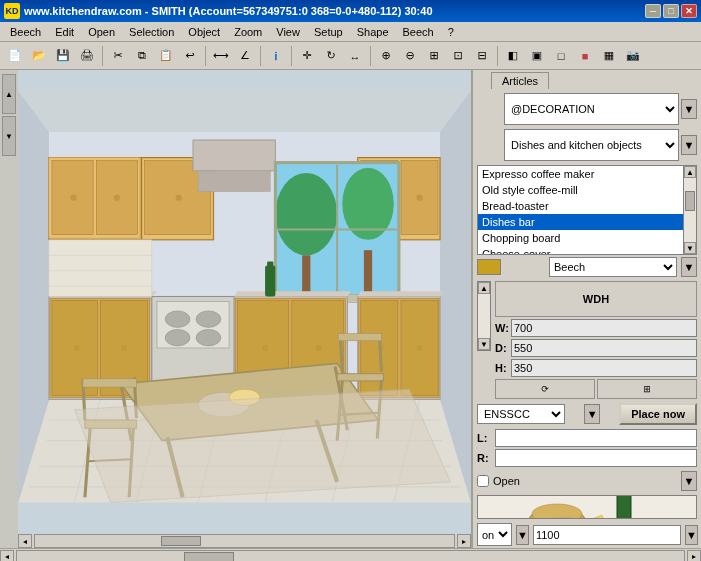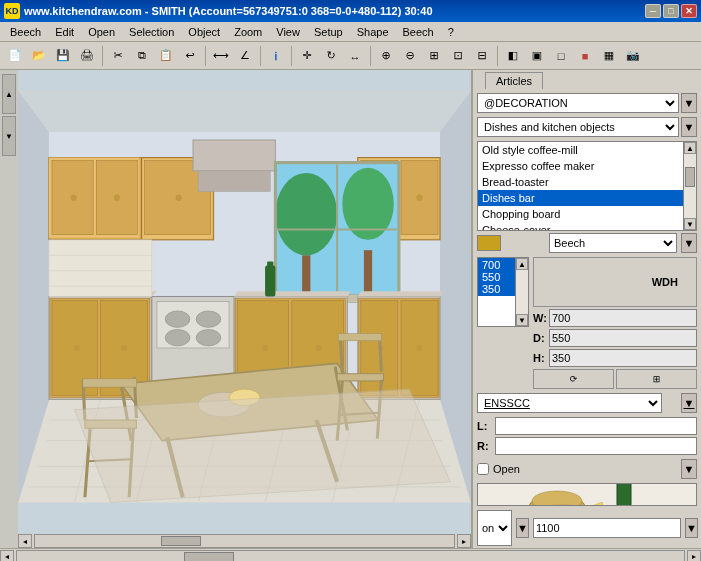--- a/index.html
+++ b/index.html
@@ -106,48 +106,48 @@
       width: 230px;
       background: #d4d0c8;
       border-left: 2px solid #a0a090;
       display: flex;
       flex-direction: column;
     }
 
     
     .articles-tab-header {
       background: #d4d0c8;
-      padding: 2px 0;
-      display: flex;
-      align-items: center;
-      margin-left: 12px;
+      padding: 2px 18px;
+      display: flex;
+      align-items: center;
     }
     .articles-tab-btn {
       background: #d4d0c8;
       border: 1px solid #909090;
       border-bottom: none;
       padding: 2px 10px;
       font-size: 11px;
       cursor: pointer;
     }
 
     
     .panel-row {
       display: flex;
       align-items: center;
       padding: 2px 4px;
       gap: 2px;
     }
     .panel-select {
       flex: 1;
-      height: 20px;
+      height: 32px;
       font-size: 11px;
       background: white;
       border: 1px solid #808080;
       padding: 0 2px;
+      margin-left: 27px;
     }
     .panel-dropdown-arrow {
       width: 16px; height: 20px;
       background: #c8c0b8;
       border: 1px solid #808080;
       display: flex; align-items: center; justify-content: center;
       cursor: pointer;
     }
     .list-item {
       padding: 2px 4px;
@@ -188,25 +188,25 @@
       padding: 1px 4px;
       cursor: pointer;
     }
     .dim-list-item.selected { background: #0060c8; color: white; }
 
     .dim-wdh-panel {
       flex: 1;
     }
     .wdh-header {
       background: #d4d0c8;
-      text-align: right;
+      text-align: center;
       font-size: 11px;
       font-weight: bold;
       border: 1px solid #909090;
-      padding: 18px;
+      padding: 11px;
       margin-bottom: 2px;
     }
     .wdh-row {
       display: flex;
       align-items: center;
       gap: 2px;
       margin-bottom: 2px;
     }
     .wdh-label {
       width: 14px;
@@ -235,21 +235,20 @@
       font-size: 9px;
       display: flex; align-items: center; justify-content: center;
     }
 
     
     .place-row {
       display: flex;
       align-items: center;
       padding: 2px 4px;
       gap: 19px;
-      text-decoration: underline;
     }
     .ensscc-input {
       flex: 1;
       height: 20px;
       background: white;
       border: 1px solid #808080;
       font-size: 11px;
       padding: 1px 2px;
     }
     .place-btn {
@@ -306,21 +305,21 @@
 
     
     .on-row {
       display: flex;
       align-items: center;
       gap: 4px;
       padding: 2px 4px;
     }
     .on-select {
       width: 60px;
-      height: 36px;
+      height: 23px;
       font-size: 11px;
       background: white;
       border: 1px solid #808080;
     }
     .num-input {
       flex: 1;
       height: 20px;
       background: white;
       border: 1px solid #808080;
       font-size: 11px;
@@ -665,22 +664,22 @@
 
     <div class="panel-row">
       <select class="panel-select">
         <option>Dishes and kitchen objects</option>
       </select>
       <div class="panel-dropdown-arrow">▼</div>
     </div>
 
     <div class="list-with-scroll">
       <div class="articles-list-inner">
+        <div class="list-item">Expresso coffee maker</div>
         <div class="list-item">Old style coffee-mill</div>
-        <div class="list-item">Expresso coffee maker</div>
         <div class="list-item">Bread-toaster</div>
         <div class="list-item selected">Dishes bar</div>
         <div class="list-item">Chopping board</div>
         <div class="list-item">Cheese-cover</div>
       </div>
       <div class="list-vscrollbar">
         <div class="vscroll-up">▲</div>
         <div class="vscroll-track">
           <div class="vscroll-thumb-r"></div>
         </div>
@@ -692,23 +691,20 @@
       <div class="material-color"></div>
       <select class="material-select">
         <option>Beech</option>
       </select>
       <div class="panel-dropdown-arrow">▼</div>
     </div>
 
     <div class="dimensions-area">
 
       <div class="dim-with-scroll">
-        <div class="dim-list-inner">
-          <div class="dim-list-item selected">700  550  350</div>
-        </div>
         <div class="dim-vscrollbar">
           <div class="vscroll-up">▲</div>
           <div class="vscroll-track"></div>
           <div class="vscroll-down">▼</div>
         </div>
       </div>
 
       <div class="dim-wdh-panel">
         <div class="wdh-header">WDH</div>
         <div class="wdh-row">
@@ -728,20 +724,21 @@
           <div class="wdh-btn">⊞</div>
         </div>
       </div>
     </div>
 
     <div class="place-row">
       <select class="ensscc-input">
         <option>ENSSCC</option>
       </select>
       <div class="panel-dropdown-arrow">▼</div>
+      <button class="place-btn">Place now</button>
     </div>
 
     <div class="lr-panel">
       <div class="lr-row">
         <span class="lr-label">L:</span>
         <input class="lr-input" type="text" style="">
       </div>
       <div class="lr-row">
         <span class="lr-label">R:</span>
         <input class="lr-input" type="text" style="">

